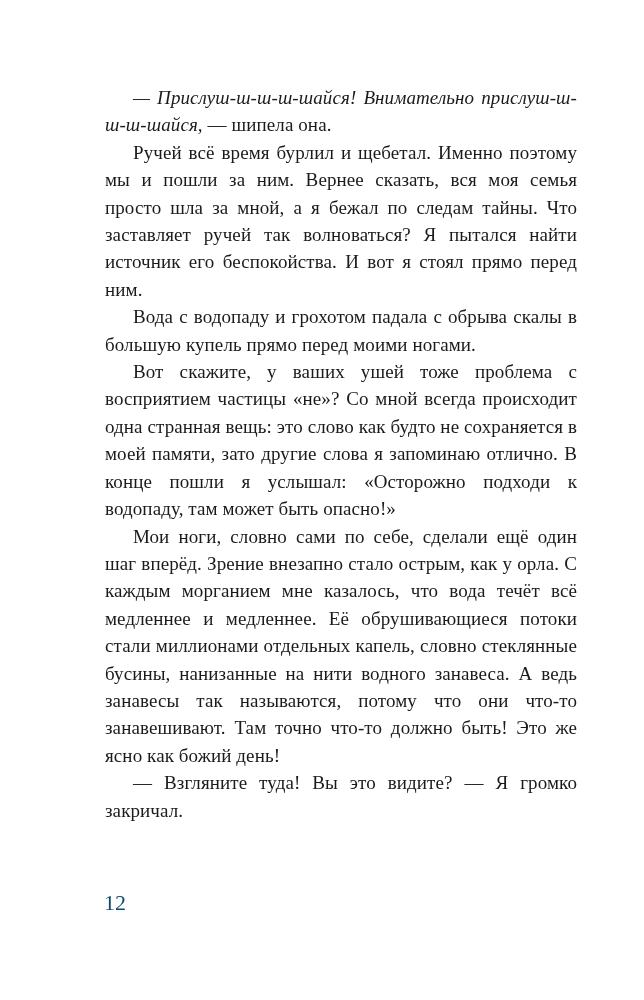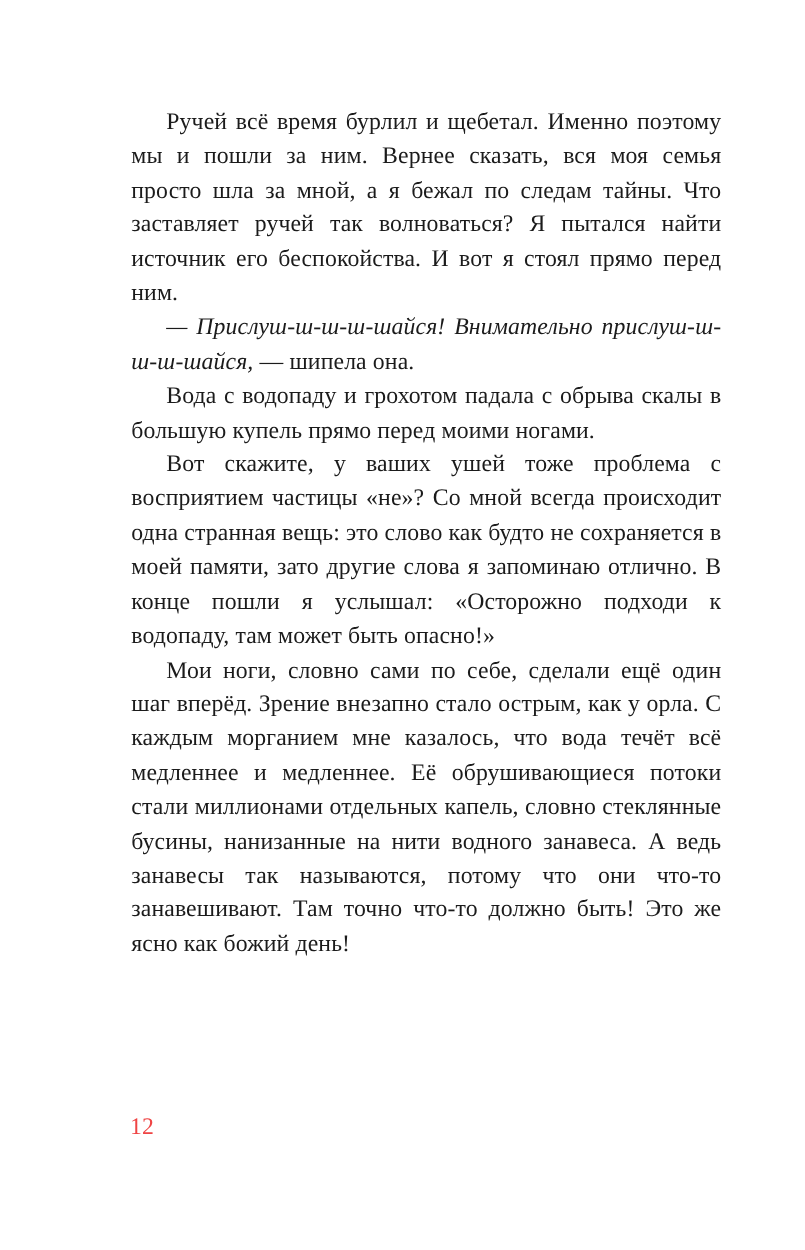--- a/index.html
+++ b/index.html
@@ -36,30 +36,31 @@
       margin: 0;
       text-indent: 28px;
     }
     .italic {
       font-style: italic;
     }
     .page-number {
       position: absolute;
       left: 104px;
       top: 892px;
-      font-size: 19px;
+      font-size: 22px;
       line-height: 1;
-      color: #ef4444;
+      color: #0c4a6e;
     }
   </style>
 </head>
 <body>
 
 <div class="book-page">
   <div class="text-block" id="text-block">
+      <p class="para"><span class="italic">— Прислуш-ш-ш-ш-шайся! Внимательно прислуш-ш-ш-ш-шайся,</span><span class=""> — шипела она.</span></p>
       <p class="para"><span class="">Ручей всё время бурлил и щебетал. Именно поэтому мы и пошли за ним. Вернее сказать, вся моя семья просто шла за мной, а я бежал по следам тайны. Что заставляет ручей так волноваться? Я пытался найти источник его беспокойства. И вот я стоял прямо перед ним.</span></p>
-      <p class="para"><span class="italic">— Прислуш-ш-ш-ш-шайся! Внимательно прислуш-ш-ш-ш-шайся,</span><span class=""> — шипела она.</span></p>
       <p class="para"><span class="">Вода с водопаду и грохотом падала с обрыва скалы в большую купель прямо перед моими ногами.</span></p>
       <p class="para"><span class="">Вот скажите, у ваших ушей тоже проблема с восприятием частицы «не»? Со мной всегда происходит одна странная вещь: это слово как будто не сохраняется в моей памяти, зато другие слова я запоминаю отлично. В конце пошли я услышал: «Осторожно подходи к водопаду, там может быть опасно!»</span></p>
       <p class="para"><span class="">Мои ноги, словно сами по себе, сделали ещё один шаг вперёд. Зрение внезапно стало острым, как у орла. С каждым морганием мне казалось, что вода течёт всё медленнее и медленнее. Её обрушивающиеся потоки стали миллионами отдельных капель, словно стеклянные бусины, нанизанные на нити водного занавеса. А ведь занавесы так называются, потому что они что-то занавешивают. Там точно что-то должно быть! Это же ясно как божий день!</span></p>
+      <p class="para"><span class="">— Взгляните туда! Вы это видите? — Я громко закричал.</span></p>
     </div>
   <div class="page-number">12</div>
 </div>
 
 </body></html>

